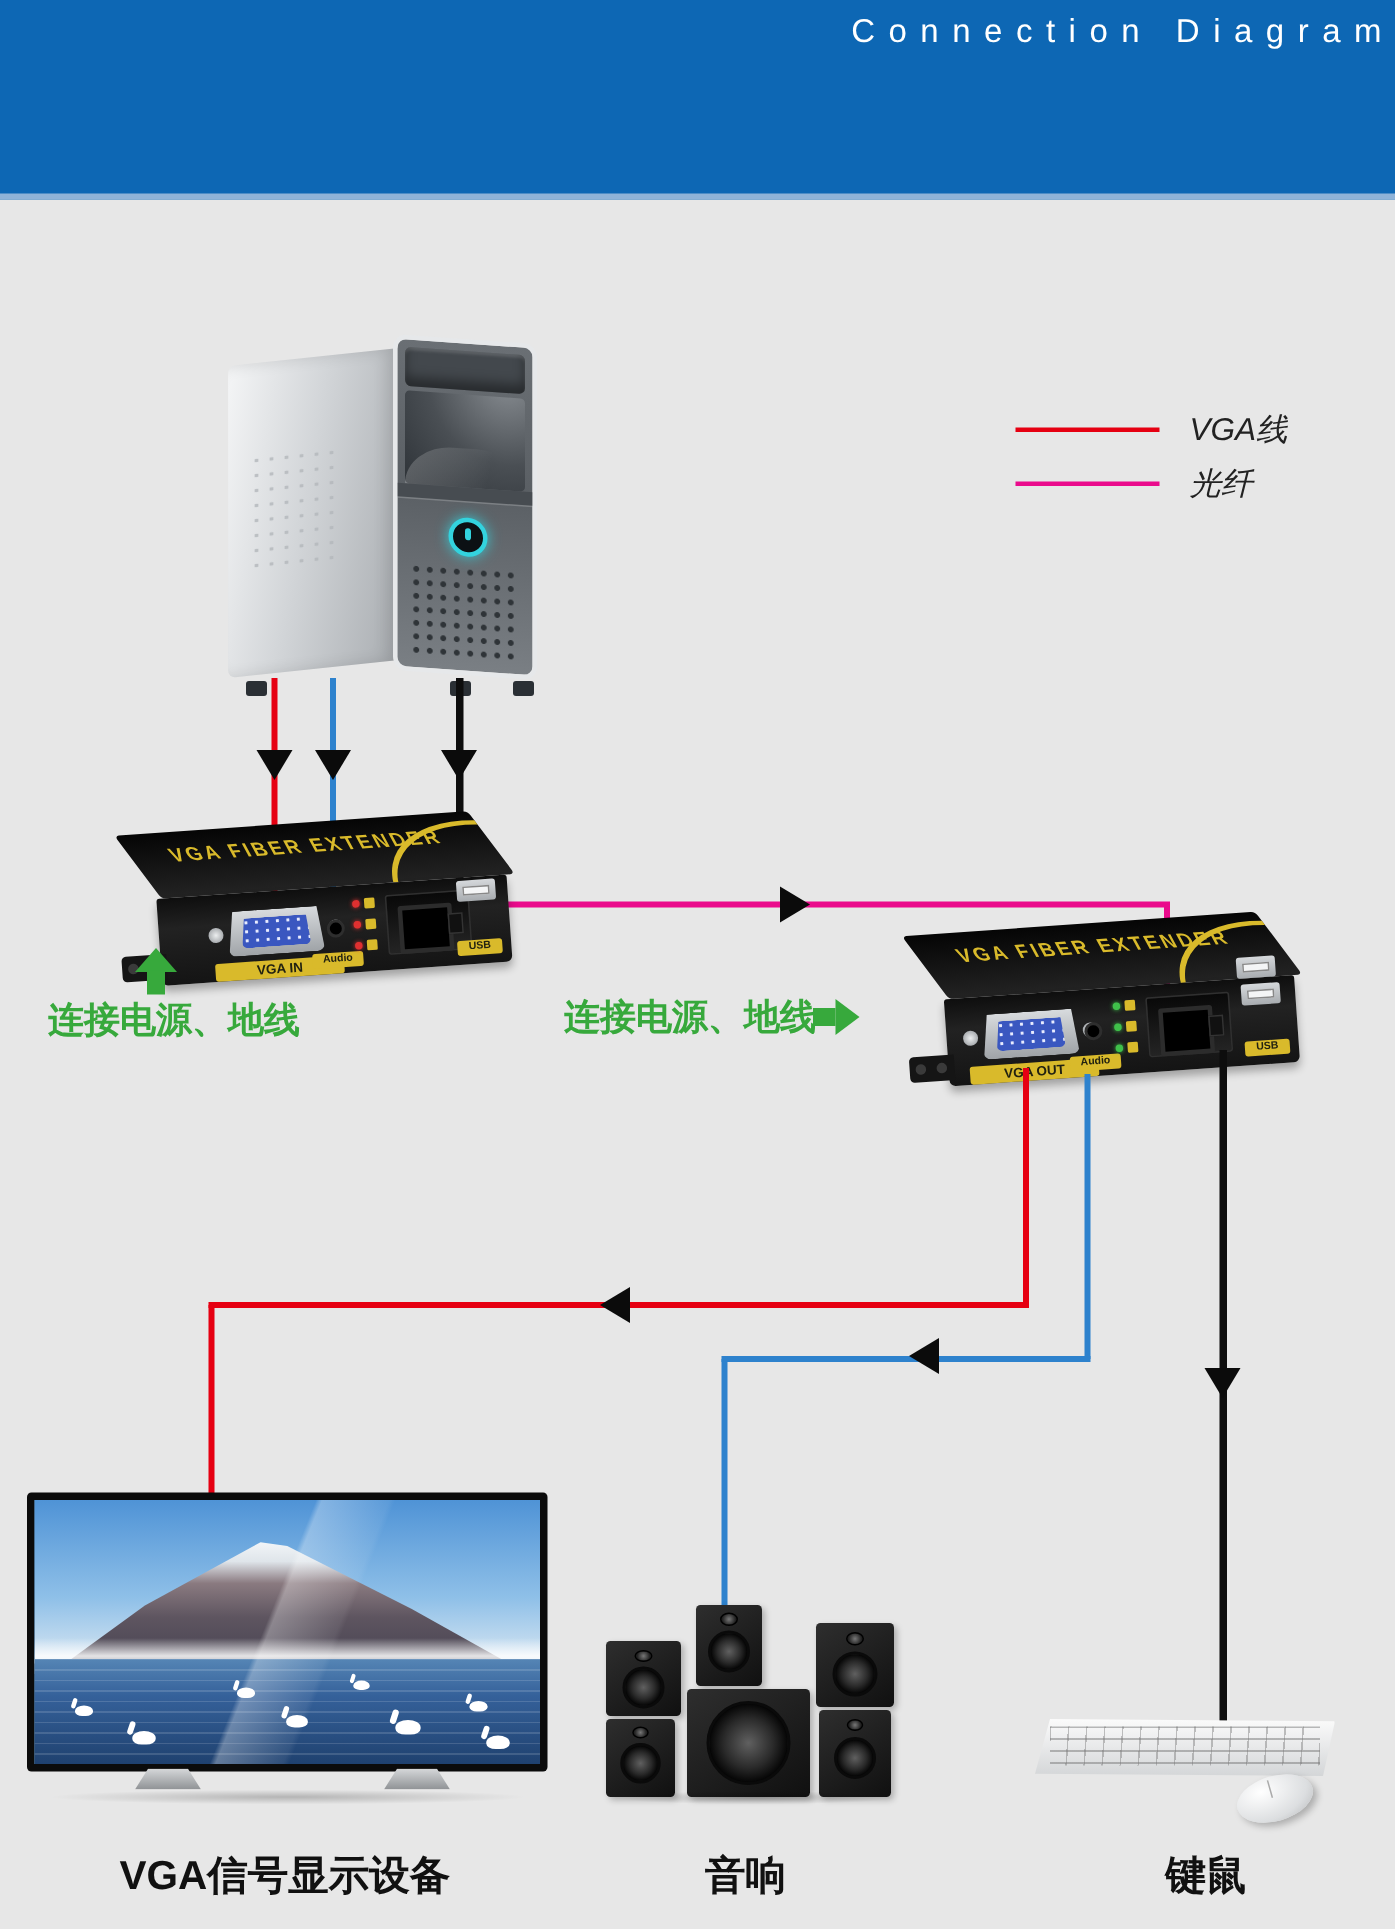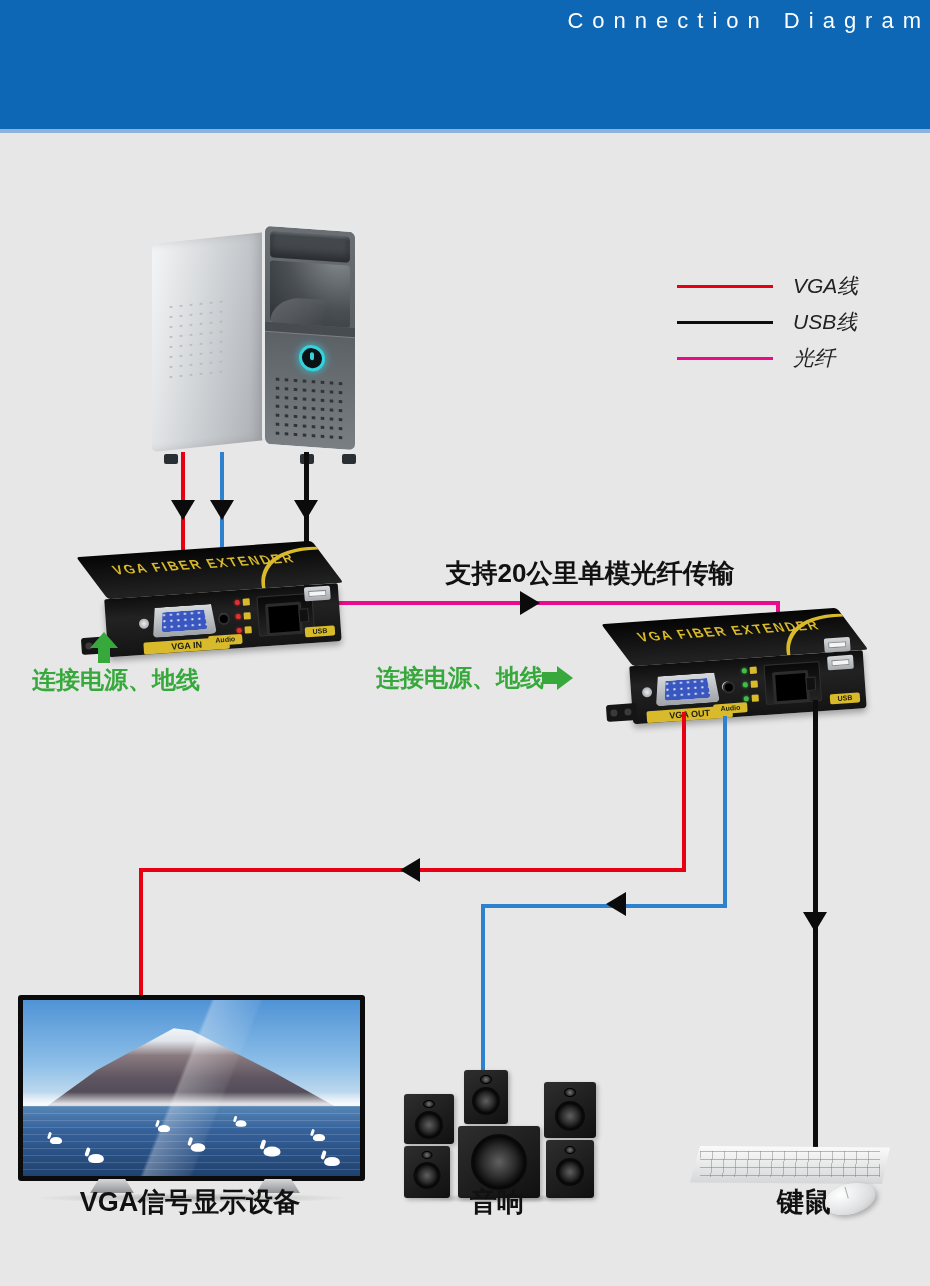--- a/index.html
+++ b/index.html
@@ -20,21 +20,21 @@
   .lg-line.c2{background:#0d0d0d;}
   .lg-line.c3{background:#ea0b8c;}
   .lg-label{font-size:21px;color:#222;font-style:italic;}
 
   
   .src-label{position:absolute;left:143px;top:190px;font-size:27px;font-weight:bold;color:#111;}
   .fiber-note{position:absolute;left:420px;top:556px;width:340px;text-align:center;font-size:26px;font-weight:bold;color:#111;}
   .pw-note{position:absolute;font-size:24px;font-weight:bold;color:#37a93c;}
   .pw-left{left:32px;top:664px;}
   .pw-right{left:376px;top:662px;}
-  .bottom-label{position:absolute;top:1184px;font-size:27px;font-weight:bold;color:#111;text-align:center;}
+  .bottom-label{position:absolute;top:1232px;font-size:27px;font-weight:bold;color:#111;text-align:center;}
   .bl-display{left:50px;width:280px;}
   .bl-speak{left:437px;width:120px;}
   .bl-kb{left:744px;width:120px;}
 
   
   .tower{position:absolute;left:150px;top:226px;width:208px;height:230px;}
   .tw-side{position:absolute;left:2px;top:12px;width:114px;height:208px;border-radius:5px 0 0 5px;
     background:linear-gradient(100deg,#f4f5f6 0%,#d2d5d8 45%,#a9adb1 100%);transform:skewY(-6deg);
     box-shadow:inset -8px 0 10px rgba(0,0,0,.12);}
   .tw-side::after{content:"";position:absolute;left:14px;top:60px;width:60px;height:80px;
@@ -161,24 +161,20 @@
   <div class="hdr">
     <div class="hdr-sub">Connection Diagram</div>
   </div>
 
   <div class="legend">
     <div class="lg-row">
       <span class="lg-line c0"></span>
       <span class="lg-label">VGA线</span>
     </div>
     <div class="lg-row">
-      <span class="lg-line c2"></span>
-      <span class="lg-label">USB线</span>
-    </div>
-    <div class="lg-row">
       <span class="lg-line c3"></span>
       <span class="lg-label">光纤</span>
     </div>
   </div>
 
   <div class="tower">
     <div class="tw-side"></div>
     <div class="tw-front">
       <div class="tw-bay"></div>
       <div class="tw-gloss"></div>
@@ -194,21 +190,20 @@
   <div class="ln red" style="left:181px;top:452px;width:4px;height:150px;"></div>
   <div class="ln blu" style="left:220px;top:452px;width:4px;height:156px;"></div>
   <div class="ln blk" style="left:304px;top:452px;width:5px;height:136px;"></div>
   <div class="tri tri-down" style="left:171px;top:500px;"></div>
   <div class="tri tri-down" style="left:210px;top:500px;"></div>
   <div class="tri tri-down" style="left:294px;top:500px;"></div>
 
   <div class="ln mag" style="left:288px;top:601px;width:492px;height:4px;"></div>
   <div class="ln mag" style="left:776px;top:603px;width:4px;height:70px;"></div>
   <div class="tri tri-right" style="left:520px;top:591px;"></div>
-  <div class="fiber-note">支持20公里单模光纤传输</div>
 
   <div class="ext" style="left:60px;top:548px;">
     <div class="ext-rot">
       <div class="e-top">
         <div class="e-brand">VGA FIBER EXTENDER</div>
       </div>
       <div class="e-front">
         <div class="e-ear"></div>
         <div class="e-vga" style="left:46px;">
           <div class="e-screw sl"></div>

